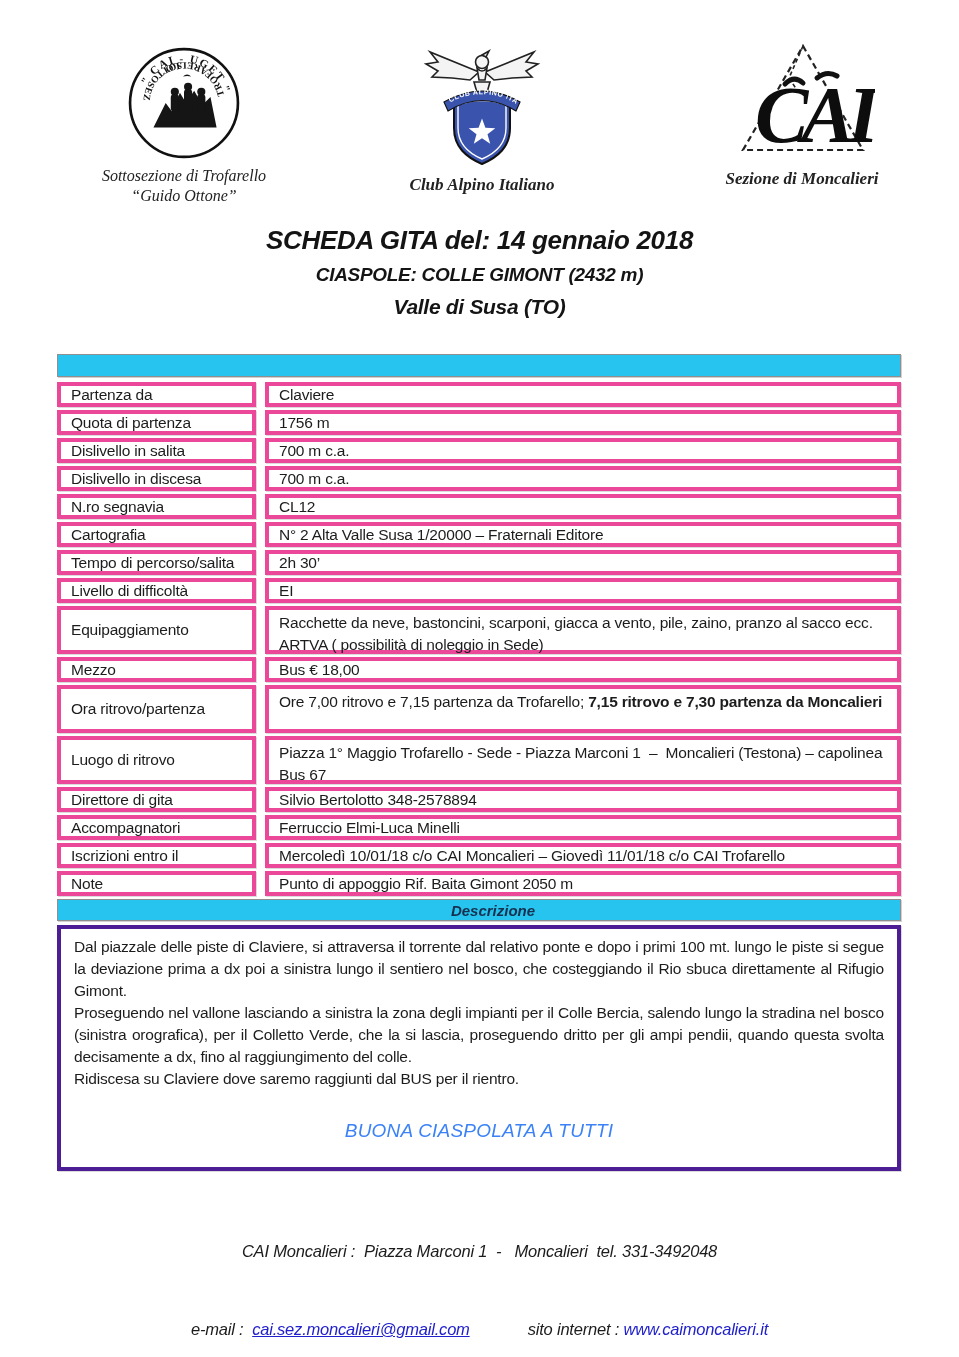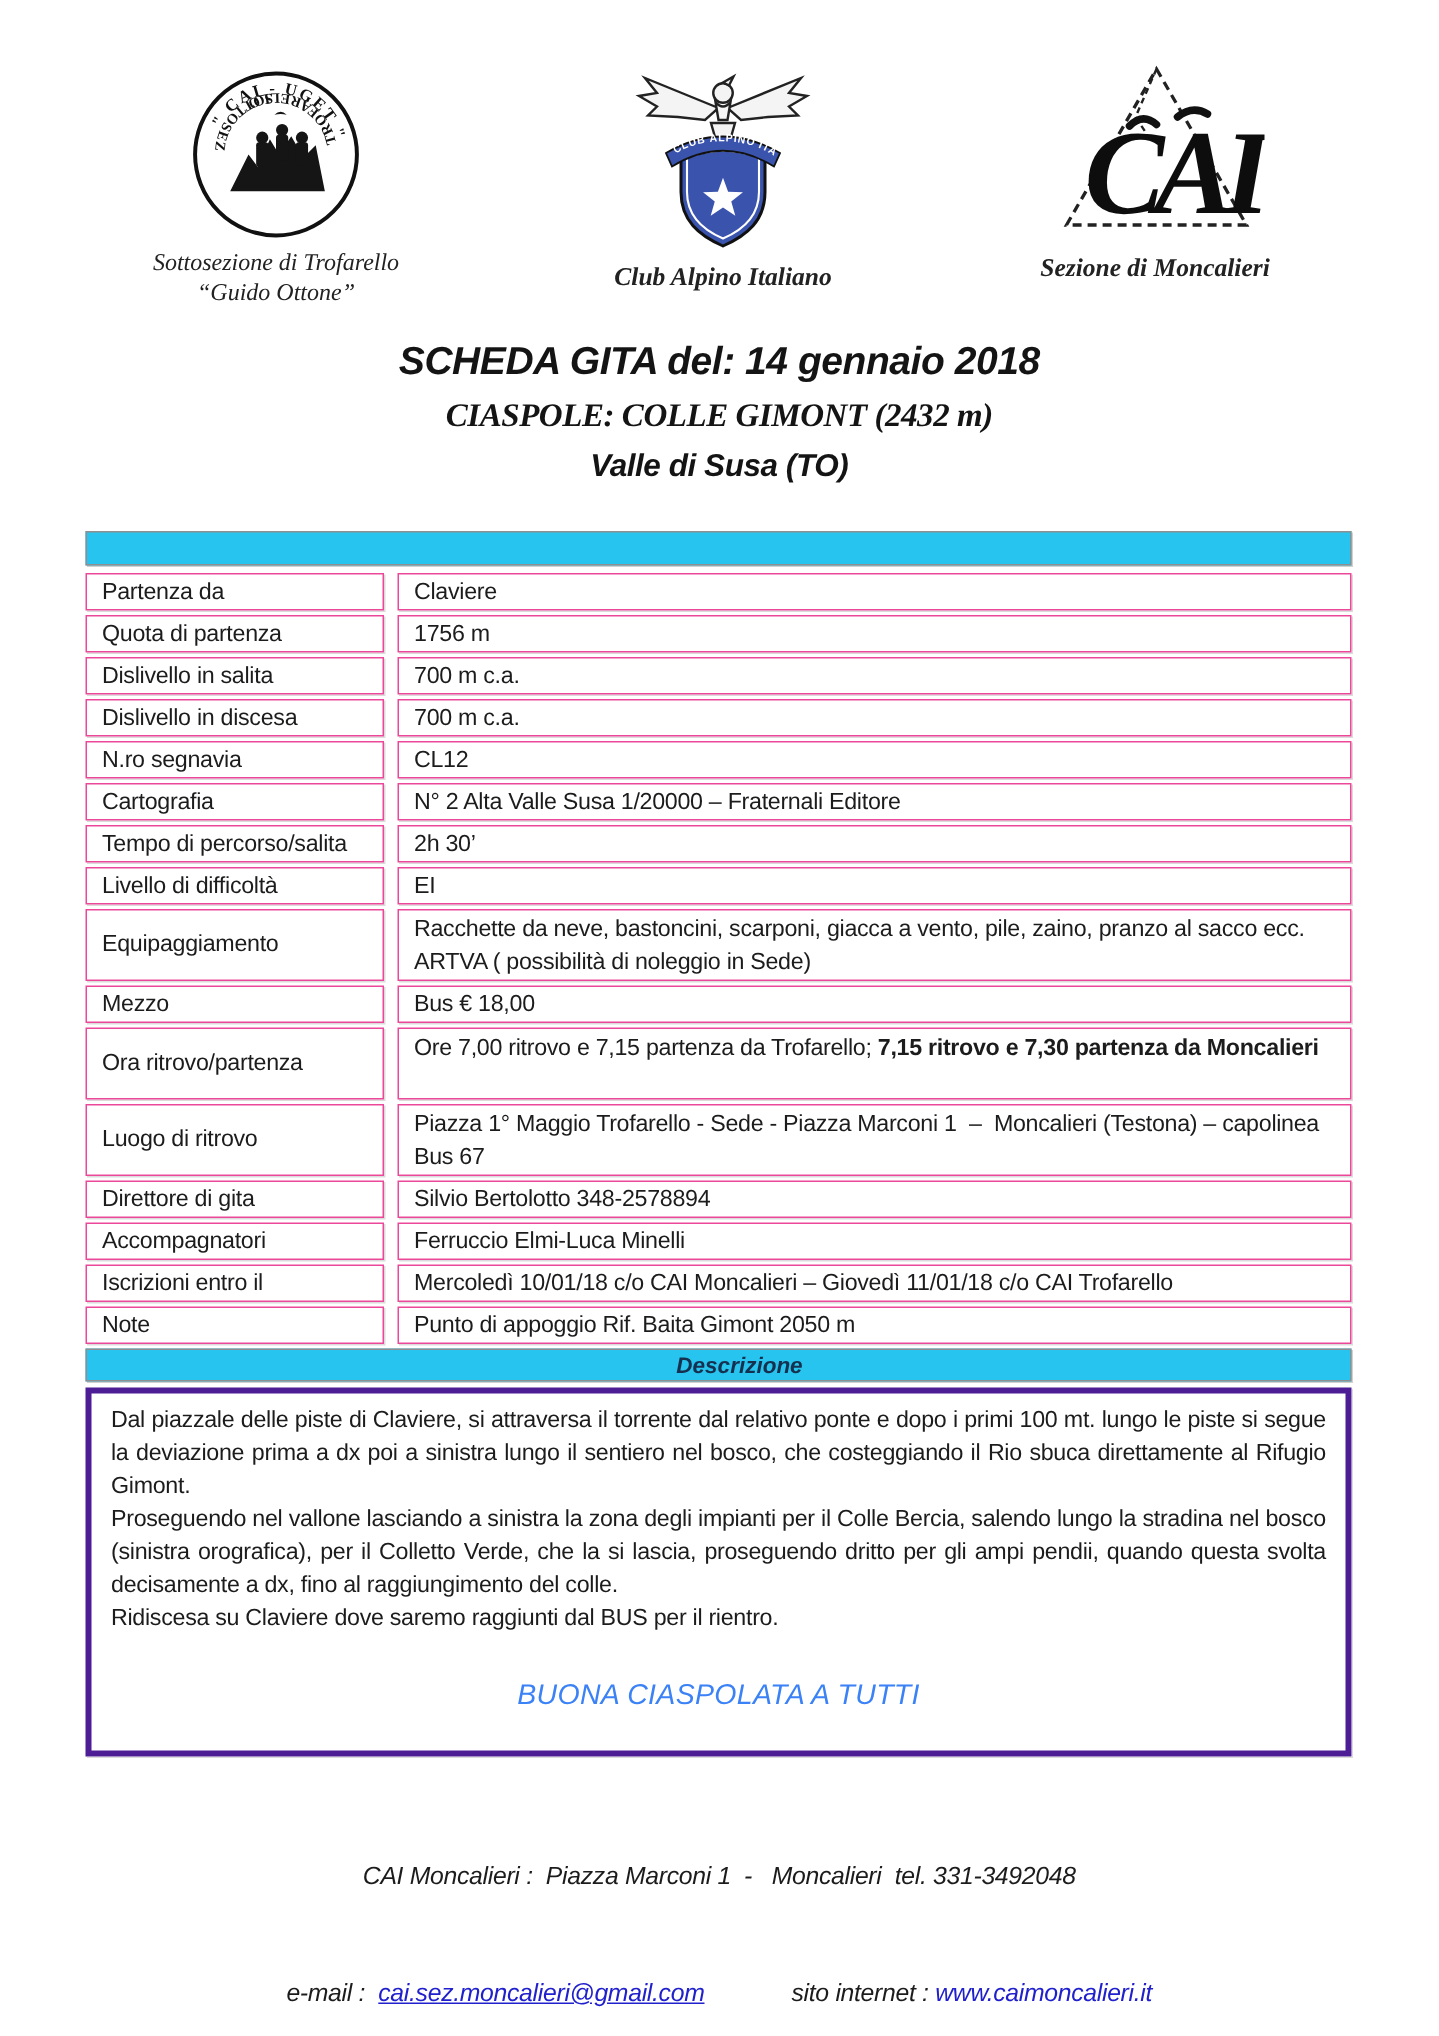--- a/index.html
+++ b/index.html
@@ -7,42 +7,42 @@
   .page {
     position:relative; width:959px; height:1357px; margin:0 auto;
     background:#ffffff; color:#1c1c1c;
     font-family:"Liberation Sans", sans-serif;
     overflow:hidden;
   }
   
   .logo-group { position:absolute; text-align:center; }
   .logo-left   { left:44px;  top:46px; width:280px; }
   .logo-center { left:342px; top:44px; width:280px; }
-  .logo-right  { left:630px; top:40px; width:280px; }
+  .logo-right  { left:662px; top:40px; width:280px; }
   .logo-group svg { display:block; margin:0 auto; }
   .logo-caption {
     margin-top:6px; font-family:"Liberation Serif", serif;
     font-style:italic; font-size:16px; line-height:1.25; color:#222;
   }
   .logo-caption.bold { font-weight:bold; font-size:17px; }
   
   .title-block { position:absolute; top:225px; left:0; width:100%; text-align:center; }
   .title-line { font-style:italic; font-weight:bold; letter-spacing:-0.3px; color:#141414; }
   .title-line.l1 { font-size:26px; margin-bottom:8px; }
-  .title-line.l2 { font-size:22px; margin-bottom:9px;font-family:Liberation Serif, serif; }
+  .title-line.l2 { font-size:19px; margin-bottom:9px; }
   .title-line.l3 { font-size:21px; }
   
   .info-table { position:absolute; top:354px; left:57px; width:844px; }
   .cyan-bar {
     height:23px; background:var(--accent); border:1px solid #8f8f8f;
     box-shadow:1px 1px 0 rgba(0,0,0,.18); margin-bottom:5px;
   }
   .trow { display:flex; gap:9px; margin-bottom:3px; }
   .tcell {
-    border:1px solid #ec4899; box-shadow:1px 1px 0 rgba(0,0,0,.14);
+    border:4px solid #ec4899; box-shadow:1px 1px 0 rgba(0,0,0,.14);
     background:#fff; font-size:15.5px; letter-spacing:-0.2px;
     padding:0 8px 0 10px; display:flex; align-items:center;
     line-height:22px; white-space:pre-wrap;
   }
   .tl { width:199px; flex:none; }
   .tv { flex:1; display:block; padding-top:1px; }
   .trow.single .tcell { height:25px; }
   .trow.single .tv { display:flex; align-items:center; padding-top:0; }
   .trow.tall .tcell { height:48px; }
   .trow.tall .tl { align-items:center; }

